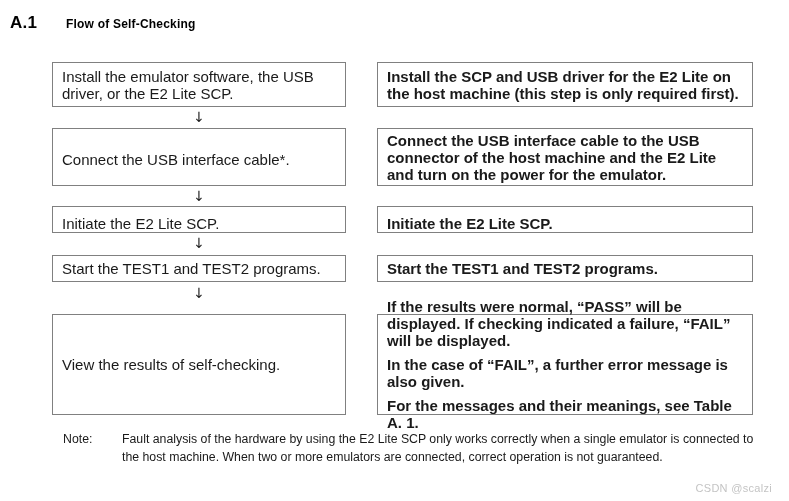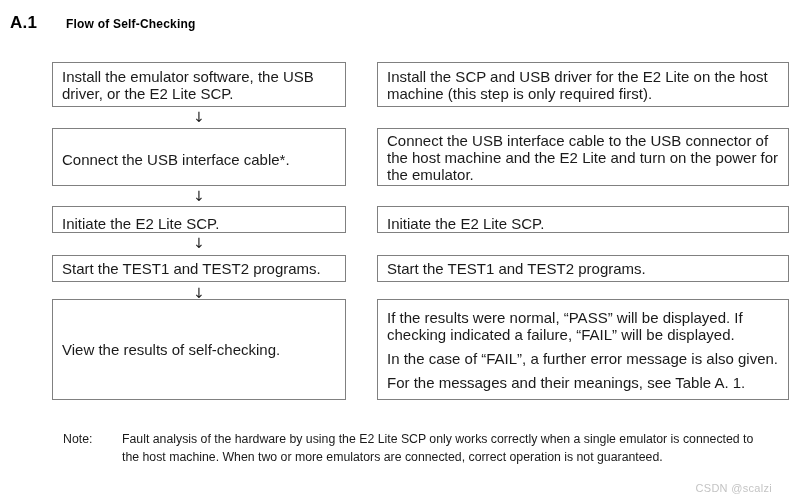--- a/index.html
+++ b/index.html
@@ -61,27 +61,27 @@
     line-height: 17px;
     color: #1a1a1a;
   }
   .box p + p {
     margin-top: 7px;
   }
 
   
   .col-l { left: 52px;  width: 294px; }
   
-  .col-r { left: 377px; width: 412px; }
+  .col-r { left: 377px; width: 376px; font-weight: bold; }
 
   .r1 { top: 62px;  height: 45px; }
   .r2 { top: 128px; height: 58px; }
   .r3 { top: 206px; height: 27px; justify-content: flex-end; }
   .r4 { top: 255px; height: 27px; justify-content: center; }
-  .r5 { top: 299px; height: 101px; }
+  .r5 { top: 314px; height: 101px; }
 
   .r2l { padding-top: 4px; }
 
   
   .arrow {
     position: absolute;
     left: 191px;
     width: 16px;
     text-align: center;
     font-size: 14px;

